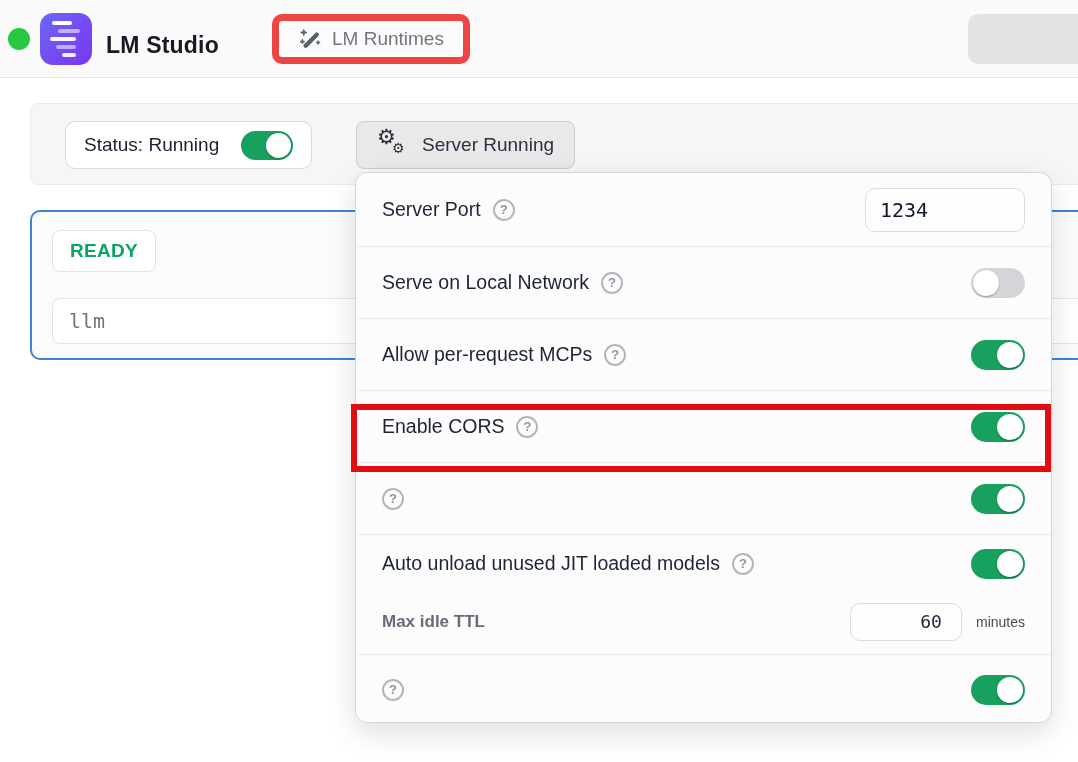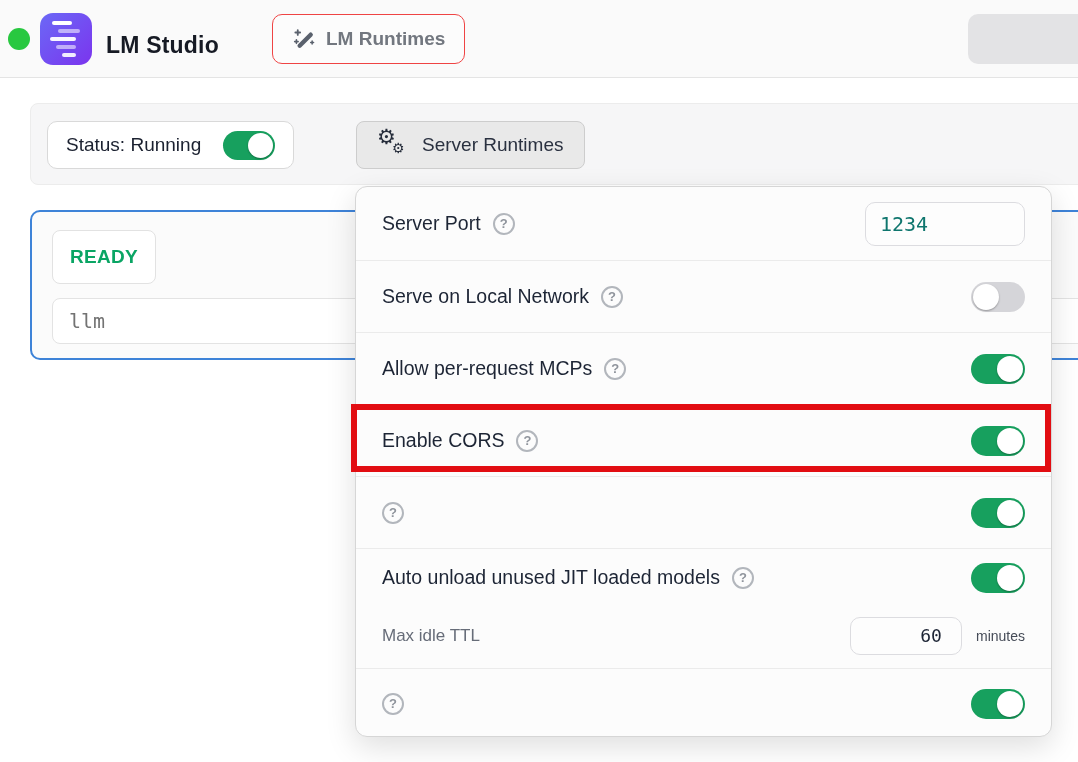--- a/index.html
+++ b/index.html
@@ -32,97 +32,97 @@
   .app-logo .b3 { width:26px; margin-left:10px; opacity:.95; }
   .app-logo .b4 { width:20px; margin-left:16px; opacity:.55; }
   .app-logo .b5 { width:14px; margin-left:22px; opacity:.9; }
   .app-title {
     position:absolute; left:106px; top:6px; height:78px; display:flex; align-items:center;
     font-size:23px; font-weight:700; color:#161a24; letter-spacing:.2px;
   }
   .runtimes-btn {
     position:absolute; left:272px; top:14px; height:50px;
     display:flex; align-items:center; gap:11px; padding:0 19px;
-    background:#fcfcfc; border:1px solid #ef4444; border-radius:10px;
-    font-size:19px; font-weight:700; color:#72777f; cursor:pointer;
+    background:#fcfcfc; border:7px solid #ef4444; border-radius:10px;
+    font-size:19px; font-weight:400; color:#72777f; cursor:pointer;
   }
   .topright-btn {
     position:absolute; left:968px; top:14px; width:200px; height:50px;
     background:#e3e3e5; border-radius:10px;
   }
   
   .statusbar {
     position:absolute; left:30px; top:103px; width:1140px; height:82px;
     background:#f6f6f7; border:1px solid #ececec; border-radius:8px;
   }
   .status-pill {
-    position:absolute; left:16px; top:17px; height:48px;
+    position:absolute; left:34px; top:17px; height:48px;
     display:flex; align-items:center; gap:22px; padding:0 18px;
     background:#ffffff; border:1px solid #d9d9d9; border-radius:10px;
   }
   .status-pill .lbl { font-size:19px; font-weight:500; color:#1b2130; }
   .server-settings-btn {
     position:absolute; left:325px; top:17px; height:48px;
     display:flex; align-items:center; gap:13px; padding:0 20px;
     background:#e9e9e9; border:1px solid #cdcdcd; border-radius:8px;
     font-size:19px; font-weight:500; color:#2a3140; cursor:pointer;
   }
   .gears { position:relative; width:32px; height:30px; font-family:"DejaVu Sans",sans-serif; color:#262d3b; }
   .gears .g-big   { position:absolute; left:0; top:-3px; font-size:21px; line-height:1; }
   .gears .g-small { position:absolute; left:15px; top:11px; font-size:14px; line-height:1; }
   
   .model-card {
     position:absolute; left:30px; top:210px; width:1140px; height:150px;
     background:#fbfbfb; border:2px solid #3e83d8; border-radius:10px;
   }
   .ready-badge {
-    position:absolute; left:20px; top:18px; padding:15px 17px;
+    position:absolute; left:20px; top:18px; padding:9px 17px;
     background:#ffffff; border:1px solid #e2e2e2; border-radius:8px;
     font-size:19px; font-weight:700; color:#0aa564; letter-spacing:.3px;
   }
   .cmd-box {
     position:absolute; left:20px; top:86px; width:1060px; height:46px;
     display:flex; align-items:center; gap:14px; padding:0 16px;
     background:#ffffff; border:1px solid #e3e3e3; border-radius:8px;
     font-family:"DejaVu Sans Mono", monospace; font-size:20px; white-space:nowrap; overflow:hidden;
   }
   .cmd-box .pfx { color:#737373; }
   .cmd-box .mdl { color:#3d87d8; }
   
   .panel {
-    position:absolute; left:355px; top:186px; width:697px; height:551px;
+    position:absolute; left:355px; top:172px; width:697px; height:551px;
     background:#fcfcfc; border:1px solid #d6d6d6; border-radius:12px;
     box-shadow:0 10px 30px rgba(0,0,0,.13);
     z-index:10; overflow:hidden;
   }
   .srow {
     display:flex; align-items:center; justify-content:space-between;
     padding:0 26px; border-bottom:1px solid #ebebeb; height:72px;
   }
   .srow.first { height:74px; }
   .srow.last  { height:69px; border-bottom:none; }
   .srow-tall {
     height:120px; display:flex; flex-direction:column; justify-content:center;
     padding:0 26px; gap:24px; border-bottom:1px solid #ebebeb;
   }
   .srow-tall .main-line, .srow-tall .sub-line {
     display:flex; align-items:center; justify-content:space-between;
   }
   .label-wrap { display:flex; align-items:center; gap:12px; }
   .row-label { font-size:19.5px; color:#1d2535; }
-  .sub-label { font-size:17px; font-weight:400; color:#666c78; }
+  .sub-label { font-size:17px; font-weight:700; color:#666c78; }
   .help {
     width:22px; height:22px; border:2px solid #b2b6bc; border-radius:50%;
     color:#8f949c; font-size:13px; font-weight:700;
     display:inline-flex; align-items:center; justify-content:center; cursor:pointer;
   }
   .text-input {
     width:160px; height:44px; padding:0 14px;
     background:#fdfdfd; border:1px solid #dcdce0; border-radius:10px;
-    font-family:"DejaVu Sans Mono", monospace; font-size:20px; color:#0f766e;
+    font-family:"DejaVu Sans Mono", monospace; font-size:20px; color:#0f172a;
   }
   .ttl-group { display:flex; align-items:center; gap:14px; }
   .ttl-input {
     width:112px; height:38px; padding:0 19px; text-align:right;
     background:#fdfdfd; border:1px solid #dcdce0; border-radius:10px;
     font-family:"DejaVu Sans Mono", monospace; font-size:18px; color:#1d2535;
   }
   .unit-label { font-size:14px; color:#454b57; }
   
   .toggle {
@@ -177,21 +177,21 @@
     <span class="lbl">Status: Running</span>
     <div class="toggle small on">
         <div class="knob"></div>
       </div>
   </div>
   <button class="server-settings-btn">
     <span class="gears">
       <span class="g-big">⚙</span>
         <span class="g-small">⚙</span>
     </span>
-    <span>Server Runtimes</span>
+    <span>Server Running</span>
   </button>
 </div>
 
 <div class="model-card">
   <div class="ready-badge">READY</div>
   <div class="cmd-box">
     <span class="pfx">llm</span>
   </div>
 </div>
 

